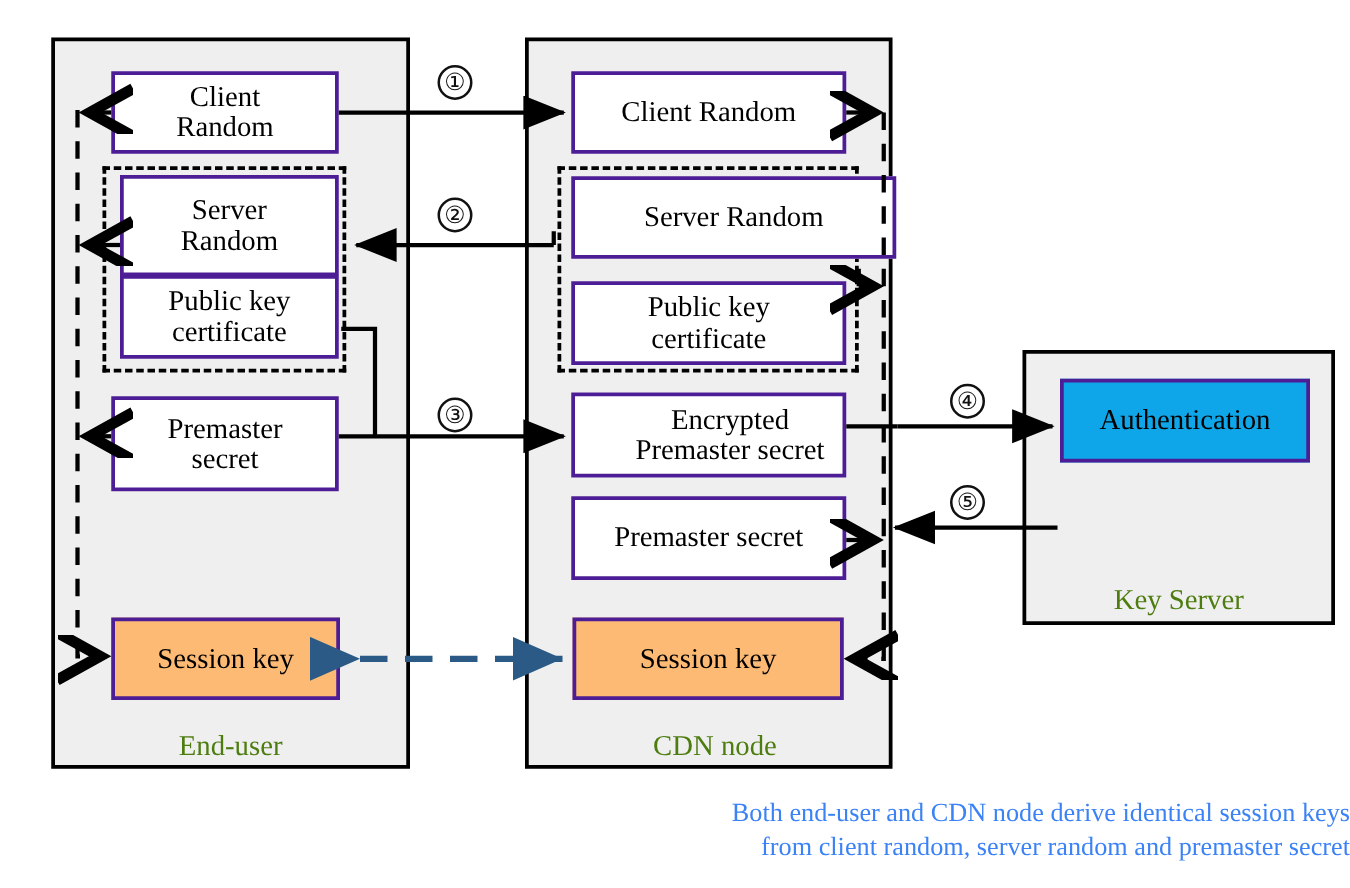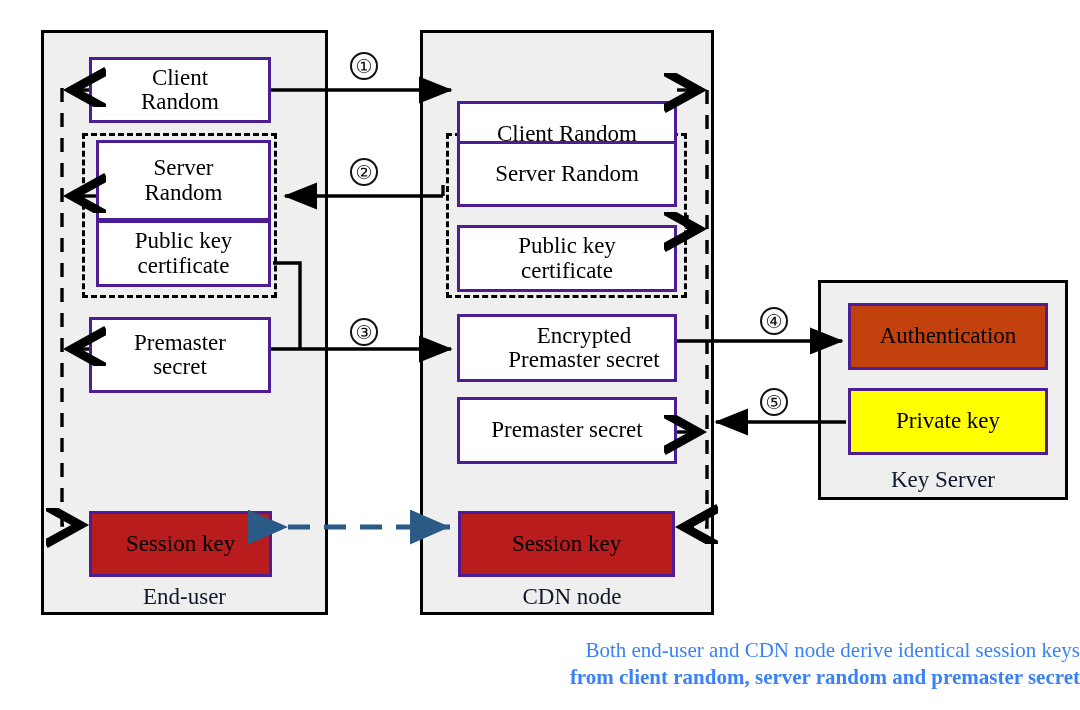--- a/index.html
+++ b/index.html
@@ -21,42 +21,42 @@
     height: 710px;
   }
   .panel {
     position: absolute;
     background: #efefef;
     border: 3px solid #000000;
     box-sizing: border-box;
   }
   .panel-label {
     position: absolute;
-    color: #0f172a;
+    color: #4d7c0f;
     font-size: 23px;
     text-align: center;
     white-space: nowrap;
     line-height: 1;
   }
   .nodebox {
     position: absolute;
     background: #ffffff;
     border: 3px solid #4c1d95;
     box-sizing: border-box;
     display: flex;
     align-items: center;
     justify-content: center;
     text-align: center;
     font-size: 23px;
     line-height: 1.06;
     color: #000000;
     padding: 0 4px;
   }
-  .nodebox.grey { background: #c2410c; }
-  .nodebox.cream { background: #b91c1c; margin-top: 17px; }
+  .nodebox.grey { background: #0ea5e9; }
+  .nodebox.cream { background: #fdba74; }
   .nodebox.yellow { background: #ffff00; }
   .dashgroup {
     position: absolute;
     border: 3px dashed #000000;
     box-sizing: border-box;
     background: transparent;
   }
   .circnum {
     position: absolute;
     width: 28px;
@@ -131,25 +131,25 @@
       <span>secret</span>
     </span>
   </div>
 
   <div class="nodebox cream" style="left:89px; top:494px; width:183px; height:66px;">
     <span>Session key</span>
   </div>
 
   <div class="panel-label" style="left:41px; top:585px; width:287px;">End-user</div>
 
-  <div class="nodebox" style="left:457px; top:57px; width:220px; height:66px;margin-top:44px;">
+  <div class="nodebox" style="left:457px; top:57px; width:220px; height:66px;">
     <span>Client Random</span>
   </div>
 
-  <div class="nodebox" style="left:457px; top:141px; width:220px; height:66px;">
+  <div class="nodebox" style="left:457px; top:141px; width:260px; height:66px;">
     <span>Server Random</span>
   </div>
 
   <div class="nodebox" style="left:457px; top:225px; width:220px; height:67px;">
     <span>
       <span>Public key</span><br>
       <span>certificate</span>
     </span>
   </div>
 
@@ -167,23 +167,20 @@
   <div class="nodebox cream" style="left:458px; top:494px; width:217px; height:66px;">
     <span>Session key</span>
   </div>
 
   <div class="panel-label" style="left:400px; top:585px; width:344px;">CDN node</div>
 
   <div class="nodebox grey" style="left:848px; top:303px; width:200px; height:67px;">
     <span>Authentication</span>
   </div>
 
-  <div class="nodebox yellow" style="left:848px; top:388px; width:200px; height:67px;">
-    <span>Private key</span>
-  </div>
 
   <div class="panel-label" style="left:818px; top:468px; width:250px;">Key Server</div>
 
   <div class="circnum" style="left:350px; top:52px;">①</div>
   <div class="circnum" style="left:350px; top:158px;">②</div>
   <div class="circnum" style="left:350px; top:318px;">③</div>
   <div class="circnum" style="left:760px; top:307px;">④</div>
   <div class="circnum" style="left:760px; top:388px;">⑤</div>
 
   <svg class="overlay" viewBox="0 0 1080 710">
@@ -259,15 +256,15 @@
     <g>
       <path d="M677,341 L718,341" stroke="#000" stroke-width="3.4" fill="none"></path>
     </g>
 
     <g>
       <path d="M288,527 L450,527" stroke="#2a5a85" stroke-width="5" fill="none" stroke-dasharray="22,14" marker-start="url(#bluehead)" marker-end="url(#bluehead)"></path>
     </g>
   </svg>
 
   <div class="caption" style="top:637px;">Both end-user and CDN node derive identical session keys</div>
-  <div class="caption" style="top:664px;font-weight:bold;">from client random, server random and premaster secret</div>
+  <div class="caption" style="top:664px;">from client random, server random and premaster secret</div>
 
 </div>
 
 </body></html>

